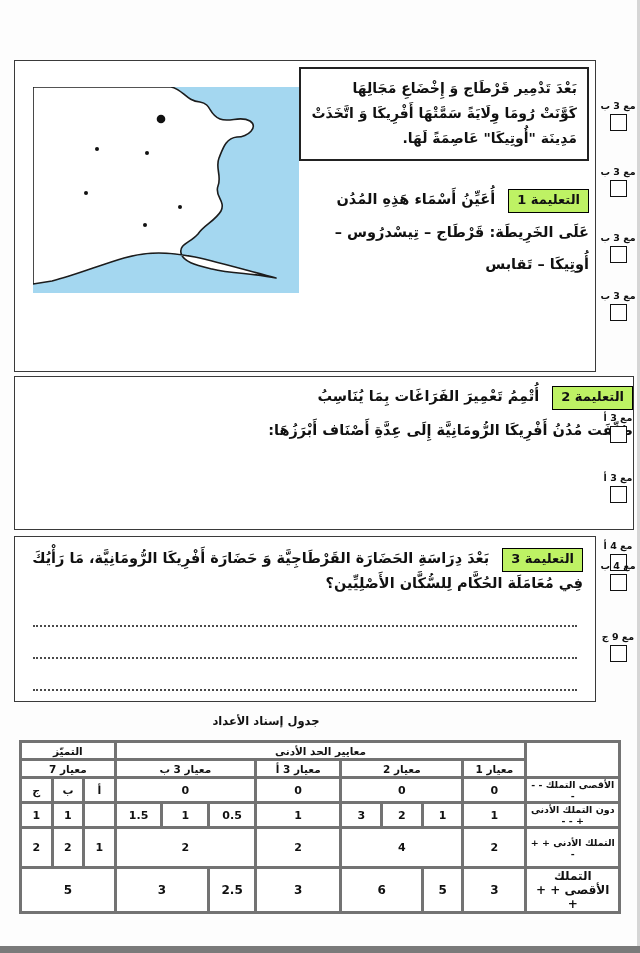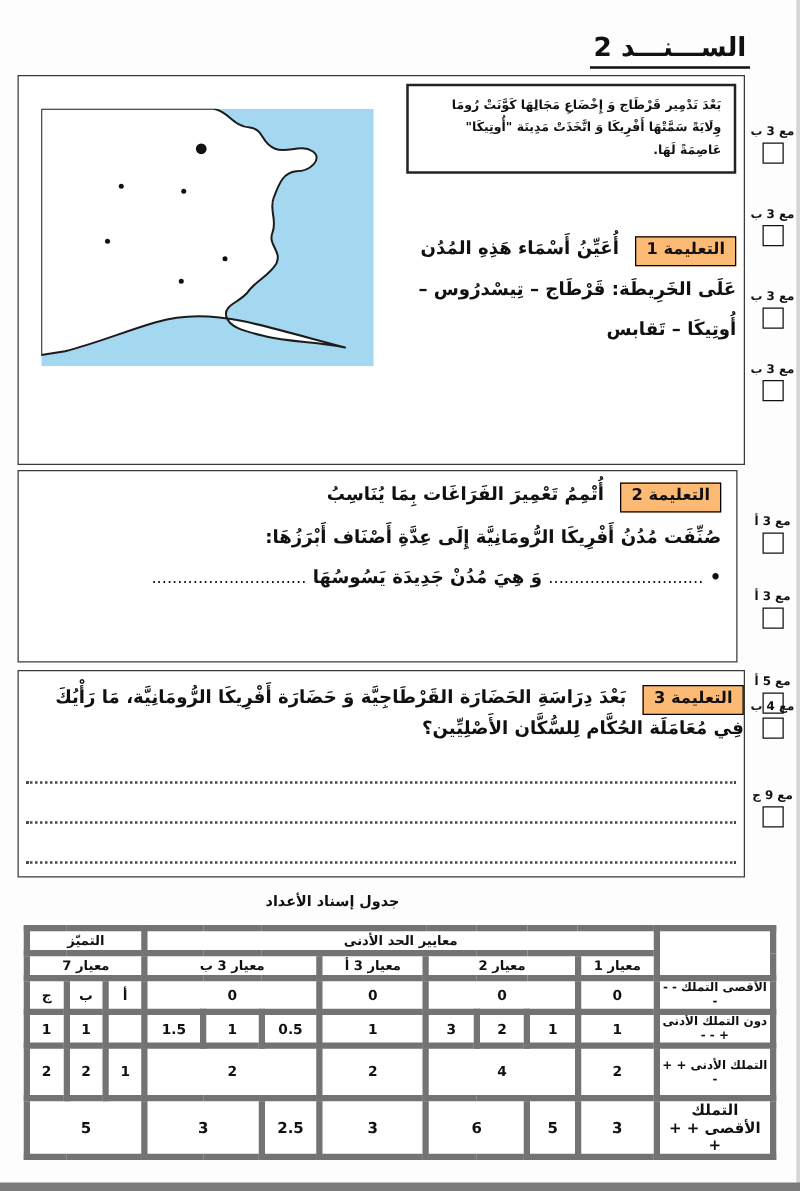--- a/index.html
+++ b/index.html
@@ -6,57 +6,56 @@
   .page{
     position:relative;width:640px;height:953px;background:#fdfdfd;overflow:hidden;
     font-family:"DejaVu Sans",sans-serif;direction:rtl;text-align:right;color:#111;
   }
   .title{
     position:absolute;top:26px;right:40px;font-size:21px;font-weight:800;
     border-bottom:2.5px solid #111;padding:0 3px 3px;
   }
   .box{position:absolute;border:1.3px solid #3a3a3a;background:#fff;box-sizing:border-box;}
   .box1{left:14px;top:60px;width:582px;height:312px;}
-  .box2{left:14px;top:376px;width:576px;height:154px;padding:8px 12px;}
-  .box3{left:14px;top:536px;width:582px;height:166px;padding:10px 0;}
+  .box2{left:14px;top:376px;width:620px;height:154px;padding:8px 0;}
+  .box3{left:14px;top:536px;width:582px;height:166px;padding:10px 12px;}
   .doc-box{
-    position:absolute;top:6px;right:6px;width:264px;border:2px solid #222;
-    padding:7px 10px;font-size:10px;font-weight:700;line-height:1.8;box-sizing:border-box;
+    position:absolute;top:6px;right:6px;width:290px;border:2px solid #222;
+    padding:7px 10px;font-size:14px;font-weight:700;line-height:1.8;box-sizing:border-box;
   }
   .instr1-block{
     position:absolute;top:122px;right:6px;width:292px;box-sizing:border-box;
     font-size:14.5px;font-weight:700;line-height:2.25;padding-left:4px;
   }
   .map-wrap{position:absolute;left:18px;top:26px;width:266px;height:206px;}
   .instr-label{
     display:inline-block;border:1.7px solid #000;padding:0 8px 2px;margin-left:8px;
-    font-size:13px;font-weight:700;line-height:1.5;background:#fdba74;
+    font-size:13px;font-weight:700;line-height:1.5;background:#bef264;
   }
   .line{font-size:14.5px;font-weight:700;line-height:1.6;margin-bottom:9px;}
   .dots{letter-spacing:1.5px;font-weight:400;font-size:13px;}
   .ans-line{border-bottom:2px dotted #4a4a4a;height:13px;margin:17px 6px 0;}
   .m-item{position:absolute;right:2px;width:40px;text-align:center;margin-left:24px;}
   .m-label{font-size:9.5px;font-weight:700;white-space:nowrap;}
   .m-box{width:15px;height:15px;border:1.4px solid #111;margin:3px auto 0;background:#fff;}
   .caption{position:absolute;top:714px;left:0;width:532px;text-align:center;font-size:11.5px;font-weight:700;}
   .gtable{position:absolute;left:19px;top:740px;border-collapse:collapse;table-layout:fixed;width:602px;background:#fff;}
-  .gtable td{border:5px solid #737373;text-align:center;vertical-align:middle;font-size:11px;font-weight:600;padding:0 2px;height:15px;overflow:hidden;}
+  .gtable td{border:3px solid #737373;text-align:center;vertical-align:middle;font-size:11px;font-weight:600;padding:0 2px;height:15px;overflow:hidden;}
   .gtable tr.hr td{font-weight:700;font-size:10.5px;}
   .gtable td.lbl{font-size:9.5px;font-weight:700;}
   .gtable tr.r2 td{height:37px;}
   .gtable tr.r3 td{height:19px;font-weight:700;font-size:12px;}
   .scan-bottom{position:absolute;left:0;bottom:0;width:640px;height:7px;background:#7a7a7a;}
   .scan-right{position:absolute;right:0;top:0;width:3px;height:953px;background:#d6d6d6;}
 </style>
 </head>
 <body>
 
 <div class="page">
 
-  <div class="title">الســـنـــد 2</div>
 
   <section class="box box1">
     <div class="doc-box">بَعْدَ تَدْمِير قَرْطَاج وَ إِخْضَاعِ مَجَالِهَا كَوَّنَتْ رُومَا وِلَايَةً سَمَّتْهَا أَفْرِيكَا وَ اتَّخَذَتْ مَدِينَة "أُوتِيكَا" عَاصِمَةً لَهَا.</div>
 
     <div class="instr1-block">
       <span class="instr-label">التعليمة 1</span>
       <span>أُعَيِّنُ أَسْمَاء هَذِهِ المُدُن عَلَى الخَرِيطَة: قَرْطَاج – تِيسْدرُوس – أُوتِيكَا – تَقابس</span>
     </div>
 
     <div class="map-wrap">
@@ -72,26 +71,20 @@
       </svg>
     </div>
   </section>
 
   <section class="box box2">
     <div class="line">
       <span class="instr-label">التعليمة 2</span>
       <span>أُتْمِمُ تَعْمِيرَ الفَرَاغَات بِمَا يُنَاسِبُ</span>
     </div>
     <div class="line">صُنِّفَت مُدُنُ أَفْرِيكَا الرُّومَانِيَّة إِلَى عِدَّةِ أَصْنَاف أَبْرَزُهَا:</div>
-    <div class="line">
-      <span>•</span>
-      <span class="dots">..............................</span>
-      <span>وَ هِيَ مُدُنْ جَدِيدَة يَسُوسُهَا</span>
-      <span class="dots">..............................</span>
-    </div>
   </section>
 
   <section class="box box3">
     <div class="line">
       <span class="instr-label">التعليمة 3</span>
       <span>بَعْدَ دِرَاسَةِ الحَضَارَة القَرْطَاجِيَّة وَ حَضَارَة أَفْرِيكَا الرُّومَانِيَّة، مَا رَأْيُكَ فِي مُعَامَلَة الحُكَّام لِلسُّكَّان الأَصْلِيِّين؟</span>
     </div>
     <div class="ans-line"></div>
     <div class="ans-line"></div>
     <div class="ans-line"></div>
@@ -115,21 +108,21 @@
   </div>
   <div class="m-item" style="top:412px">
     <div class="m-label">مع 3 أ</div>
     <div class="m-box"></div>
   </div>
   <div class="m-item" style="top:472px">
     <div class="m-label">مع 3 أ</div>
     <div class="m-box"></div>
   </div>
   <div class="m-item" style="top:540px">
-    <div class="m-label">مع 5 أ</div>
+    <div class="m-label">مع 4 أ</div>
     <div class="m-box"></div>
   </div>
   <div class="m-item" style="top:560px">
     <div class="m-label">مع 4 ب</div>
     <div class="m-box"></div>
   </div>
   <div class="m-item" style="top:631px">
     <div class="m-label">مع 9 ج</div>
     <div class="m-box"></div>
   </div>

